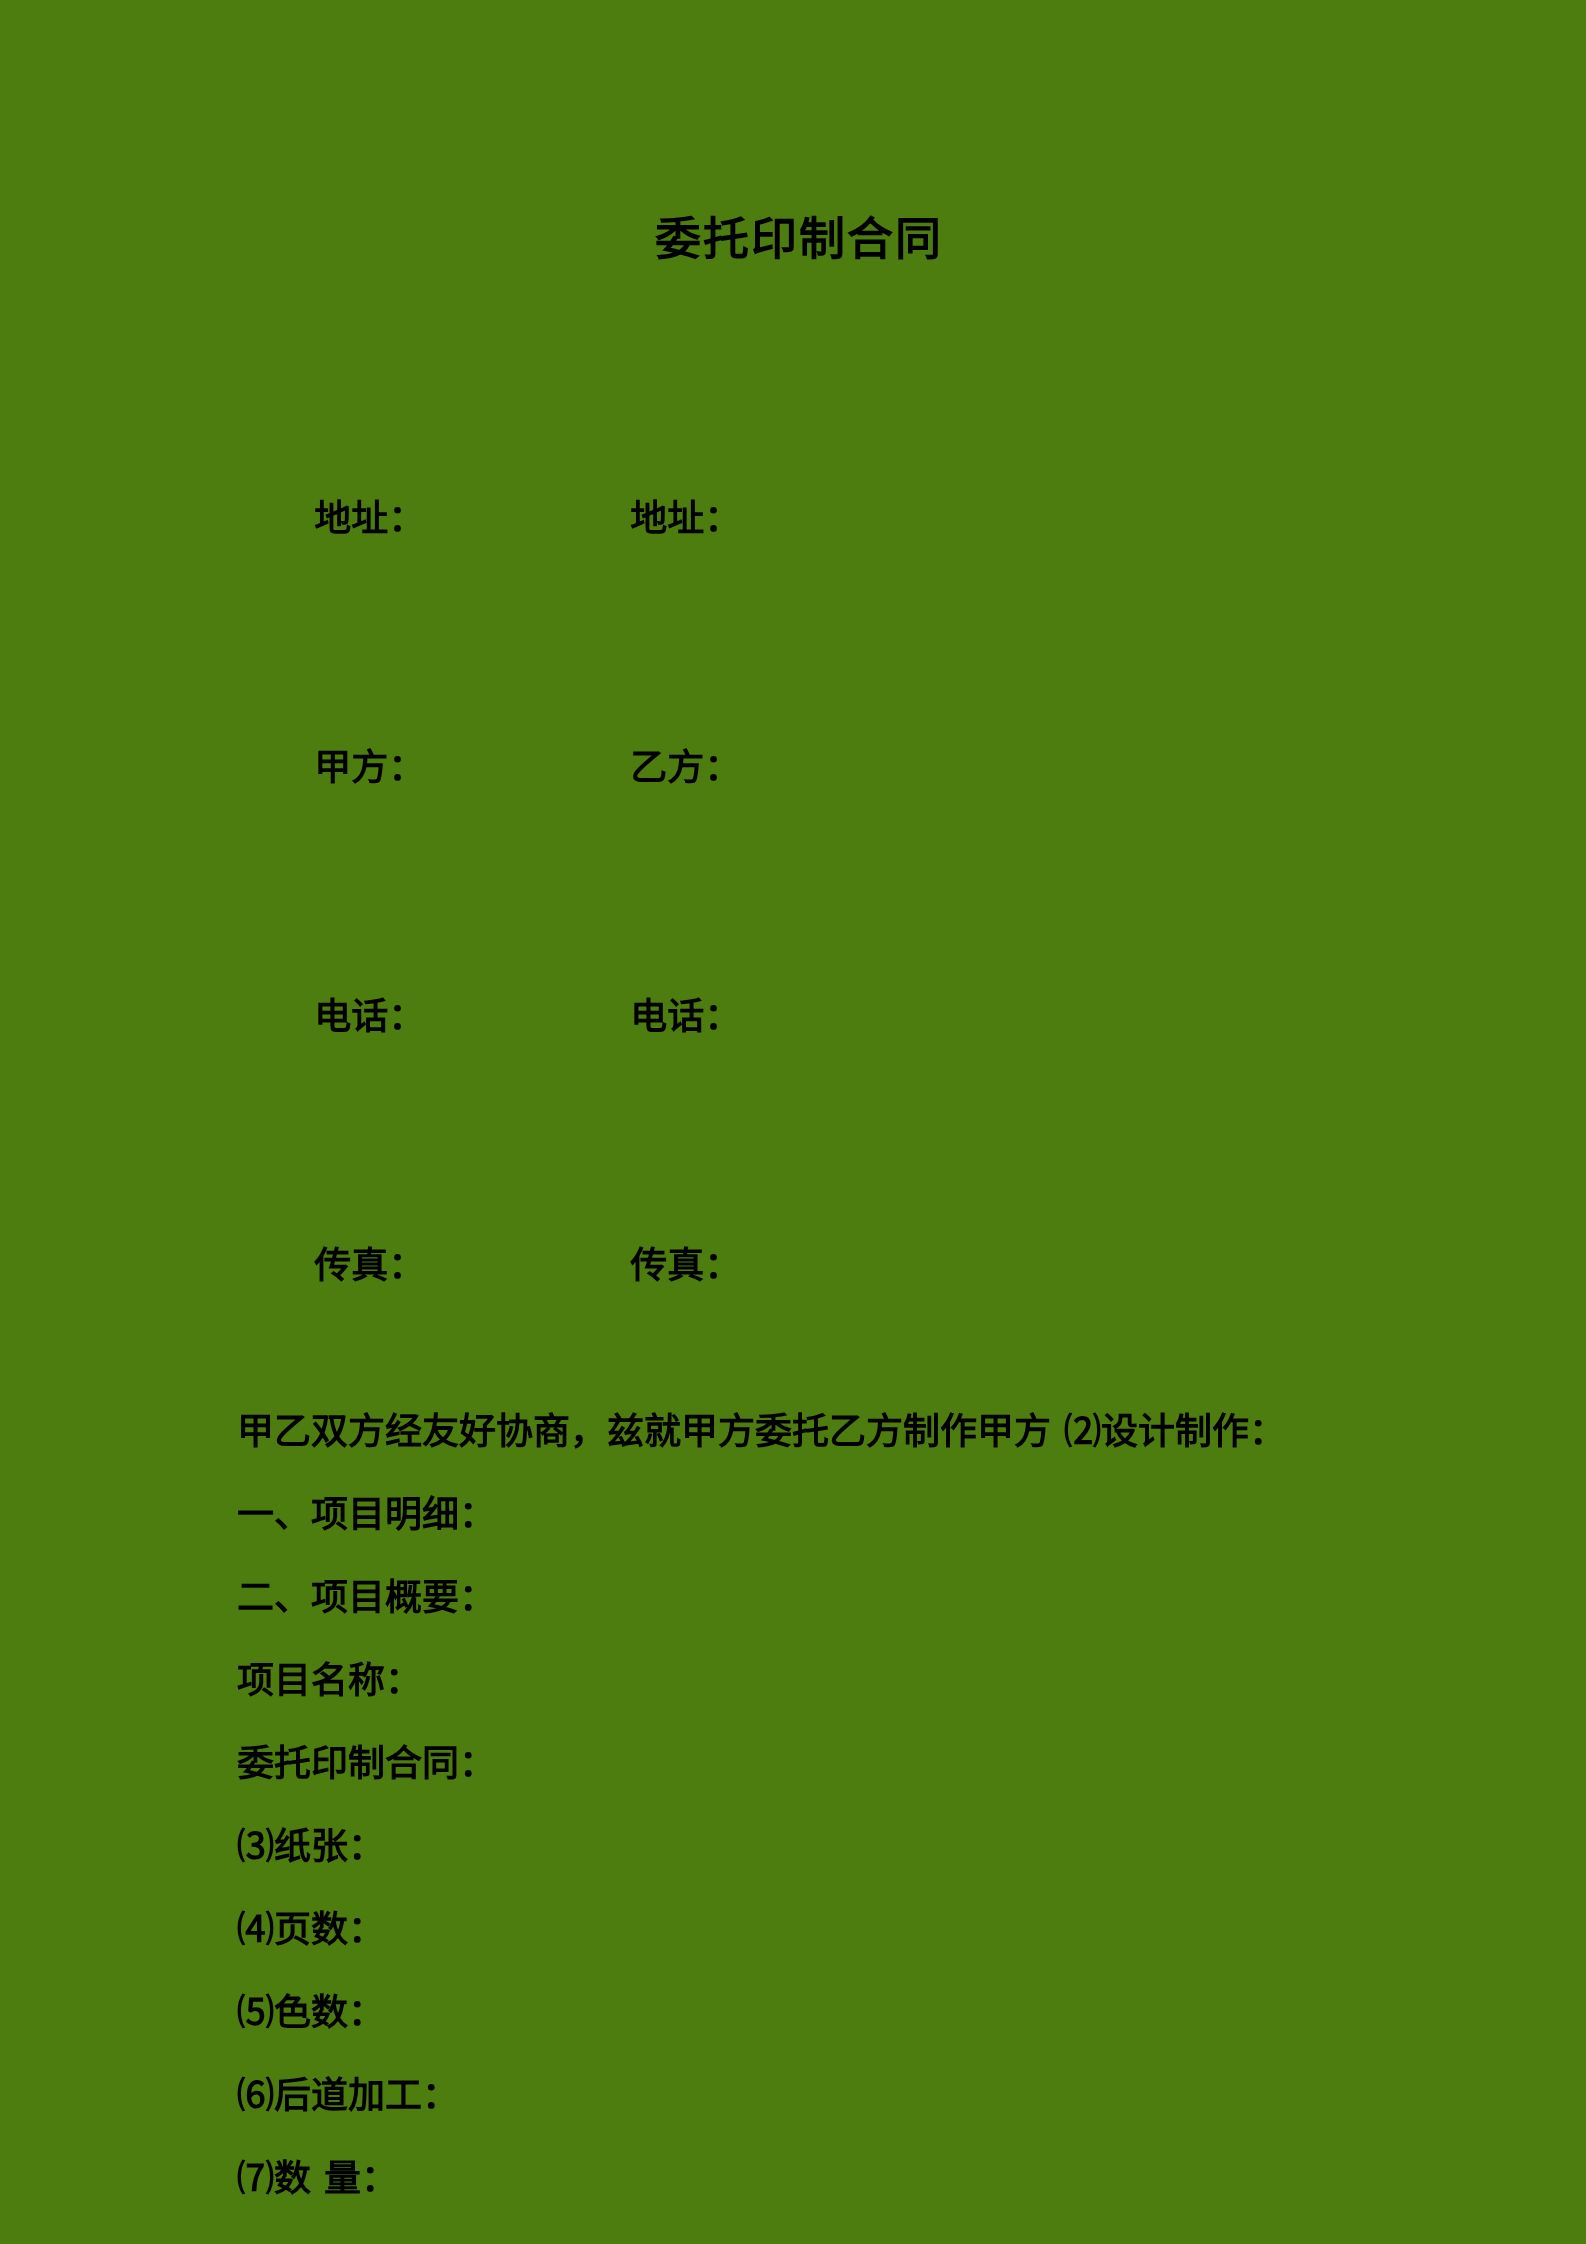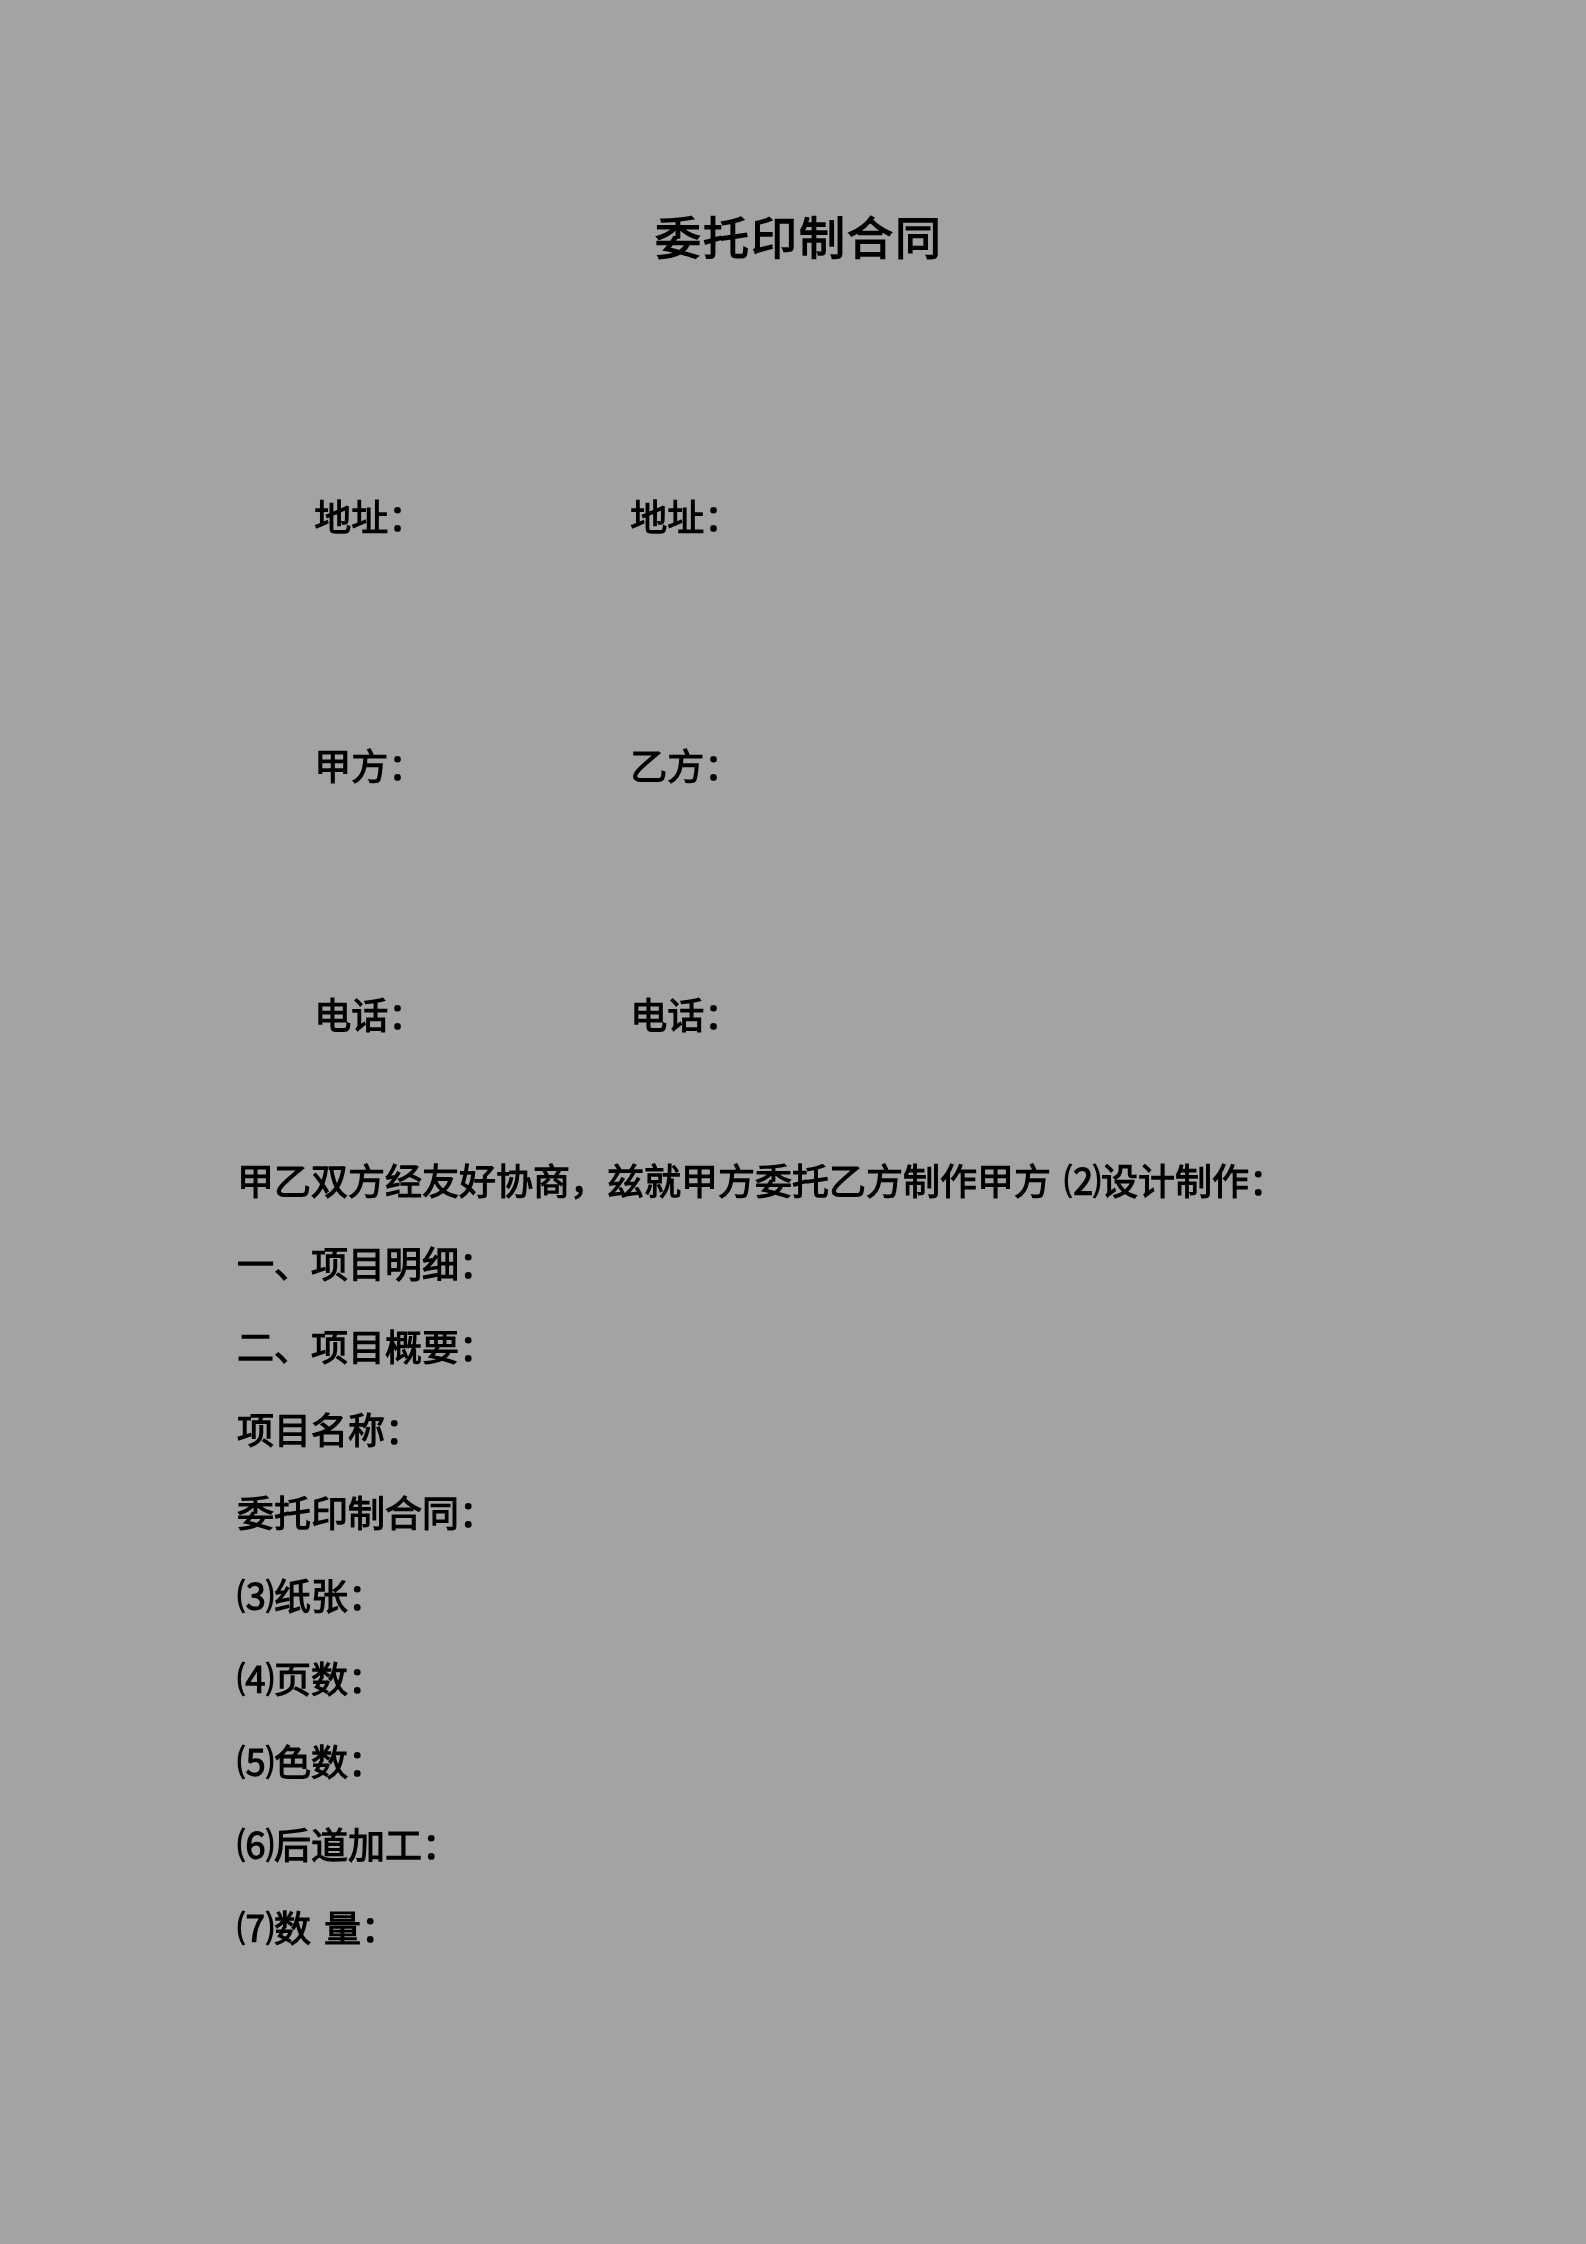--- a/index.html
+++ b/index.html
@@ -5,21 +5,21 @@
 <style>
   html, body {
     margin: 0;
     padding: 0;
     background: #ffffff;
   }
   .page {
     position: relative;
     width: 1586px;
     height: 2244px;
-    background: #a3a3a3;
+    background: #4d7c0f;
     color: #000000;
     font-family: "DejaVu Sans", sans-serif;
     font-weight: 700;
     overflow: hidden;
     box-sizing: border-box;
   }
   .content {
     box-sizing: border-box;
     padding: 212px 225px 0 237px;
   }
@@ -55,20 +55,23 @@
 
     <div class="line two-col">
       <span class="cell-left">地址：</span><span class="cell-right">地址：</span>
     </div>
     <div class="line two-col">
       <span class="cell-left">甲方：</span><span class="cell-right">乙方：</span>
     </div>
     <div class="line two-col">
       <span class="cell-left">电话：</span><span class="cell-right">电话：</span>
     </div>
+    <div class="line two-col">
+      <span class="cell-left">传真：</span><span class="cell-right">传真：</span>
+    </div>
 
     <div class="line">甲乙双方经友好协商，兹就甲方委托乙方制作甲方 ⑵设计制作：</div>
     <div class="line">一、项目明细：</div>
     <div class="line">二、项目概要：</div>
     <div class="line">项目名称：</div>
     <div class="line">委托印制合同：</div>
     <div class="line">⑶纸张：</div>
     <div class="line">⑷页数：</div>
     <div class="line">⑸色数：</div>
     <div class="line">⑹后道加工：</div>

